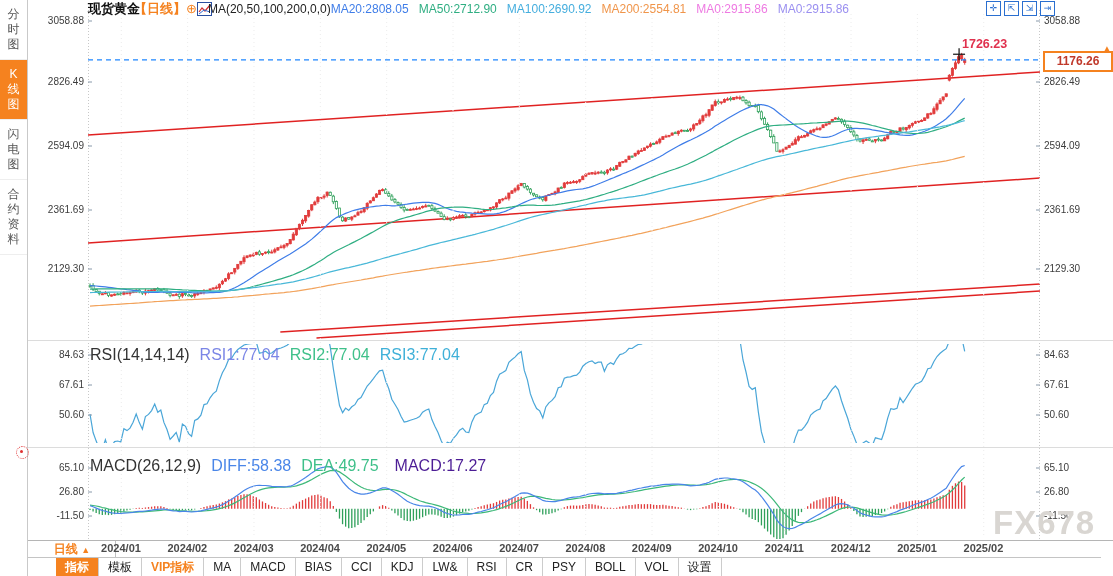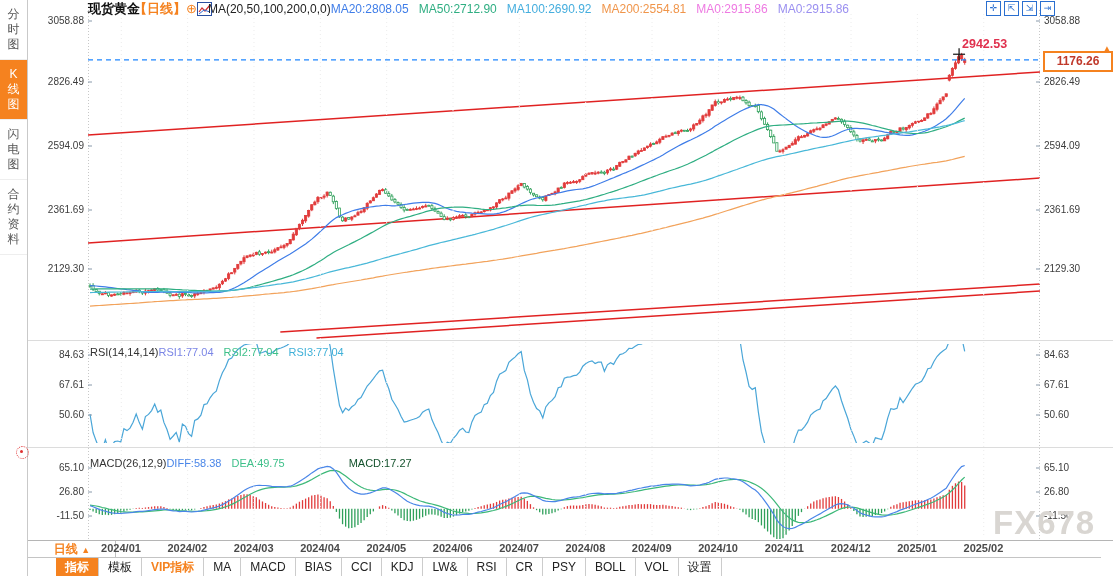--- a/index.html
+++ b/index.html
@@ -17,21 +17,21 @@
   .plus-ic{color:#f5821f;font-size:13px;line-height:12px;cursor:pointer;}
   .masetting{color:#222;}
   .rd{margin-right:2px;}
   .winicons{position:absolute;left:986px;top:1px;display:flex;gap:3px;z-index:4;}
   .wic{width:13px;height:13px;border:1px solid #2a6fd0;color:#2a6fd0;font-size:9px;line-height:12px;text-align:center;cursor:pointer;background:#fff;}
   
   .axlbl{position:absolute;font-size:10px;color:#3c3c3c;height:14px;line-height:14px;}
   .axleft{width:84px;text-align:right;left:0;}
   .axright{left:1044px;text-align:left;width:69px;}
   
-  .prow{position:absolute;left:90px;display:flex;font-size:11px;white-space:nowrap;z-index:3;}
+  .prow{position:absolute;left:90px;display:flex;gap:10px;font-size:16px;white-space:nowrap;z-index:3;}
   .ptitle{color:#333;}
   
   .hline{position:absolute;left:28px;right:0;height:0;border-top:1px solid #dcdcdc;z-index:2;}
   
   .pricebox{position:absolute;left:1043px;top:51px;width:66px;height:17px;border:2px solid #f5821f;background:#fff;
             font-size:12px;font-weight:bold;color:#c0392b;text-align:center;line-height:17px;z-index:6;}
   .pricebox .arrow{position:absolute;right:-1px;top:-13px;color:#f5821f;font-size:10px;}
   .highlbl{position:absolute;left:962px;top:37px;color:#e0314e;font-weight:bold;font-size:12.5px;z-index:6;}
   
   .sunic{position:absolute;left:16px;top:446px;width:11px;height:11px;border:1px dotted #e03030;border-radius:50%;z-index:6;}
@@ -1040,29 +1040,29 @@
       <line x1="865.08" y1="54.23048327137549" x2="877.08" y2="54.23048327137549" stroke="#111" stroke-width="1.2"></line>
       <line x1="871.08" y1="48.23048327137549" x2="871.08" y2="60.23048327137549" stroke="#111" stroke-width="1.2"></line>
     </svg>
 
   <div class="prow" style="top:346px">
     <span class="ptitle">RSI(14,14,14)</span>
     <span id="rsi-readouts"><span class="rd" style="color: rgb(123, 134, 230); margin-right: 10px;">RSI1:77.04</span><span class="rd" style="color: rgb(63, 192, 138); margin-right: 10px;">RSI2:77.04</span><span class="rd" style="color: rgb(63, 176, 216); margin-right: 10px;">RSI3:77.04</span></span>
   </div>
   <div class="prow" style="top:457px">
     <span class="ptitle">MACD(26,12,9)</span>
-    <span id="macd-readouts"><span class="rd" style="color: rgb(74, 134, 232); margin-right: 10px;">DIFF:58.38</span><span class="rd" style="color: rgb(63, 192, 138); margin-right: 16px;">DEA:49.75</span><span class="rd" style="color: #14532d; margin-right: 10px; margin-left: 48px;">MACD:17.27</span></span>
+    <span id="macd-readouts"><span class="rd" style="color: rgb(74, 134, 232); margin-right: 10px;">DIFF:58.38</span><span class="rd" style="color: rgb(63, 192, 138); margin-right: 16px;">DEA:49.75</span><span class="rd" style="color: #4c1d95; margin-right: 10px;">MACD:17.27</span></span>
   </div>
 
   <div class="hline" style="top:340px"></div>
   <div class="hline" style="top:447px"></div>
 
   <div class="sunic"></div>
 
-  <div class="highlbl">2942.53</div>
+  <div class="highlbl">1726.23</div>
   <div class="pricebox">
     <span>1176.26</span>
     <span class="arrow">▲</span>
   </div>
 
   <div class="wm">FX678</div>
 
   <div class="daterow">
     <div class="periodbtn">
       <span>日线</span> <span style="font-size:9px">▲</span>

